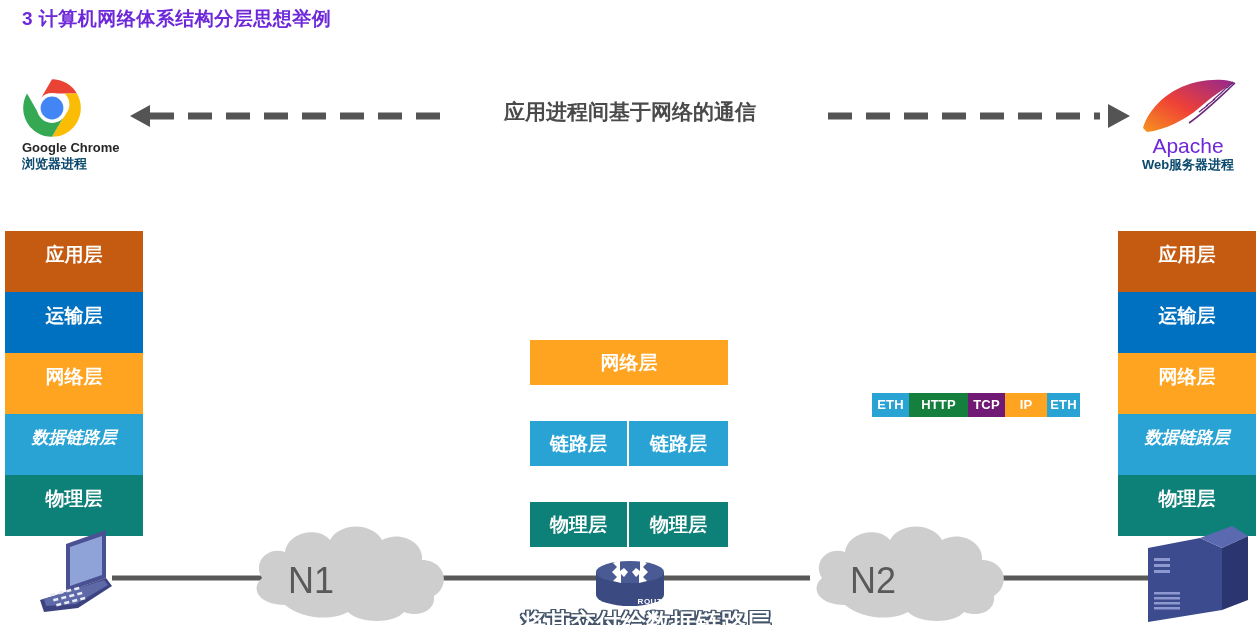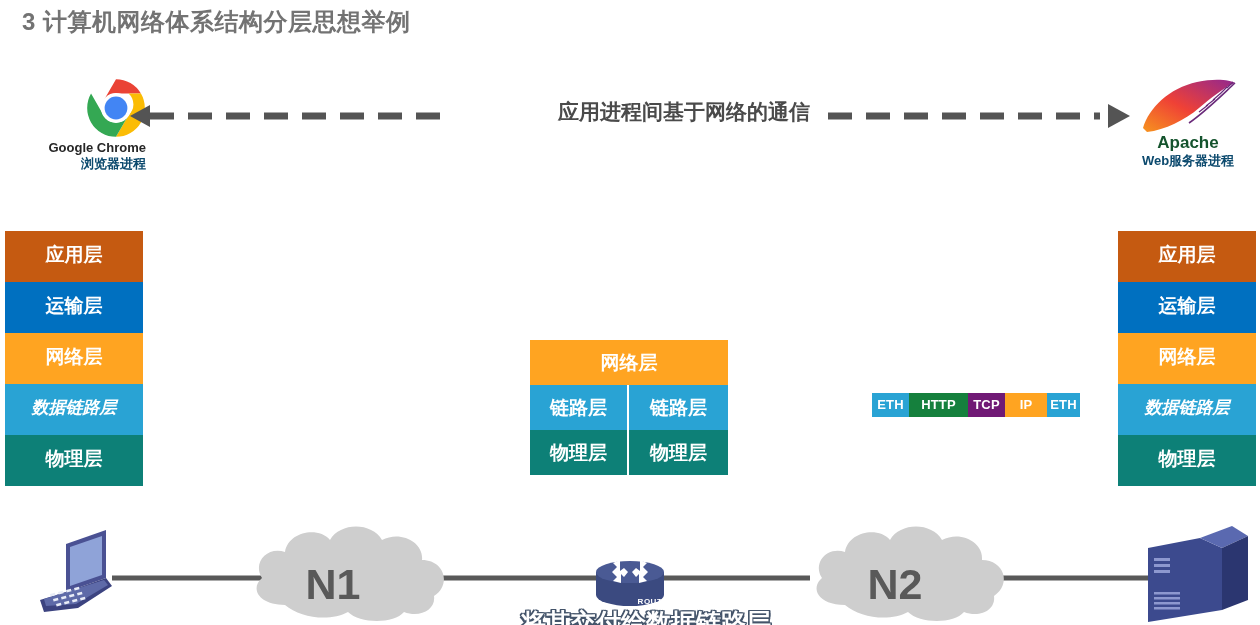--- a/index.html
+++ b/index.html
@@ -13,34 +13,34 @@
     position: relative;
     overflow: hidden;
     font-family: "Liberation Sans", "DejaVu Sans", sans-serif;
   }
 
   
   #slide-title {
     position: absolute;
     left: 22px;
     top: 6px;
-    font-size: 24px;
-    font-weight: bold;
-    color: #737373;
+    font-size: 19px;
+    font-weight: bold;
+    color: #6d28d9;
     letter-spacing: 0.5px;
     white-space: nowrap;
   }
 
   
   #chrome-process {
     position: absolute;
     left: 22px;
     top: 78px;
     width: 124px;
-    text-align: right;
+    text-align: left;
   }
   #apache-process {
     position: absolute;
     left: 1124px;
     top: 78px;
     width: 128px;
     text-align: center;
   }
   .proc-caption1 {
     font-size: 13px;
@@ -49,56 +49,56 @@
     line-height: 1.25;
     margin-top: 2px;
   }
   .proc-caption2 {
     font-size: 13px;
     font-weight: bold;
     color: #0c4a6e;
     line-height: 1.3;
   }
   .apache-name {
-    font-size: 17px;
-    font-weight: bold;
-    color: #14532d;
+    font-size: 21px;
+    font-weight: normal;
+    color: #6d28d9;
     line-height: 1.1;
     margin-top: -2px;
   }
 
   
   #comm-arrow {
     position: absolute;
     left: 128px;
     top: 96px;
     width: 1004px;
     height: 40px;
   }
   #comm-label {
     position: absolute;
     left: 450px;
     top: 98px;
     width: 360px;
-    text-align: right;
+    text-align: center;
     font-size: 21px;
     font-weight: bold;
     color: #4a4a4a;
     white-space: nowrap;
   }
 
   
   .stack {
     position: absolute;
     width: 138px;
   }
   #stack-host-left { left: 5px; top: 231px; }
   #stack-host-right { left: 1118px; top: 231px; }
   .layer {
-    height: 51px;
+    height: 61px;
     line-height: 48px;
     text-align: center;
     color: #ffffff;
     font-size: 19px;
     font-weight: bold;
     box-sizing: border-box;
   }
   .layer.small { font-size: 17px; font-style: italic; }
 
   
@@ -108,20 +108,21 @@
     top: 340px;
     width: 198px;
   }
   #stack-router .layer { height: 45px; line-height: 45px; font-size: 19px; }
   .router-split {
     display: flex;
   }
   .router-split .layer {
     flex: 1 1 50%;
     border-right: 2px solid #ffffff;
+    margin-top: 36px;
   }
   .router-split .layer:last-child { border-right: none; }
 
   
   #packet {
     position: absolute;
     left: 872px;
     top: 393px;
     height: 24px;
     display: flex;
@@ -133,24 +134,24 @@
     font-weight: bold;
     line-height: 24px;
     text-align: center;
     letter-spacing: 0.2px;
   }
 
   
   #network-row { position: absolute; left: 0; top: 500px; width: 1260px; height: 125px; }
   .cloud-label {
     position: absolute;
-    font-size: 43px;
-    font-weight: bold;
+    font-size: 36px;
+    font-weight: normal;
     color: #595959;
-    text-align: center;
+    text-align: left;
   }
   #cloud-n1-label { left: 288px; top: 560px; width: 90px; }
   #cloud-n2-label { left: 850px; top: 560px; width: 90px; }
   #router-icon-label {
     position: absolute;
     left: 620px;
     top: 597px;
     width: 72px;
     text-align: center;
     font-size: 8px;

